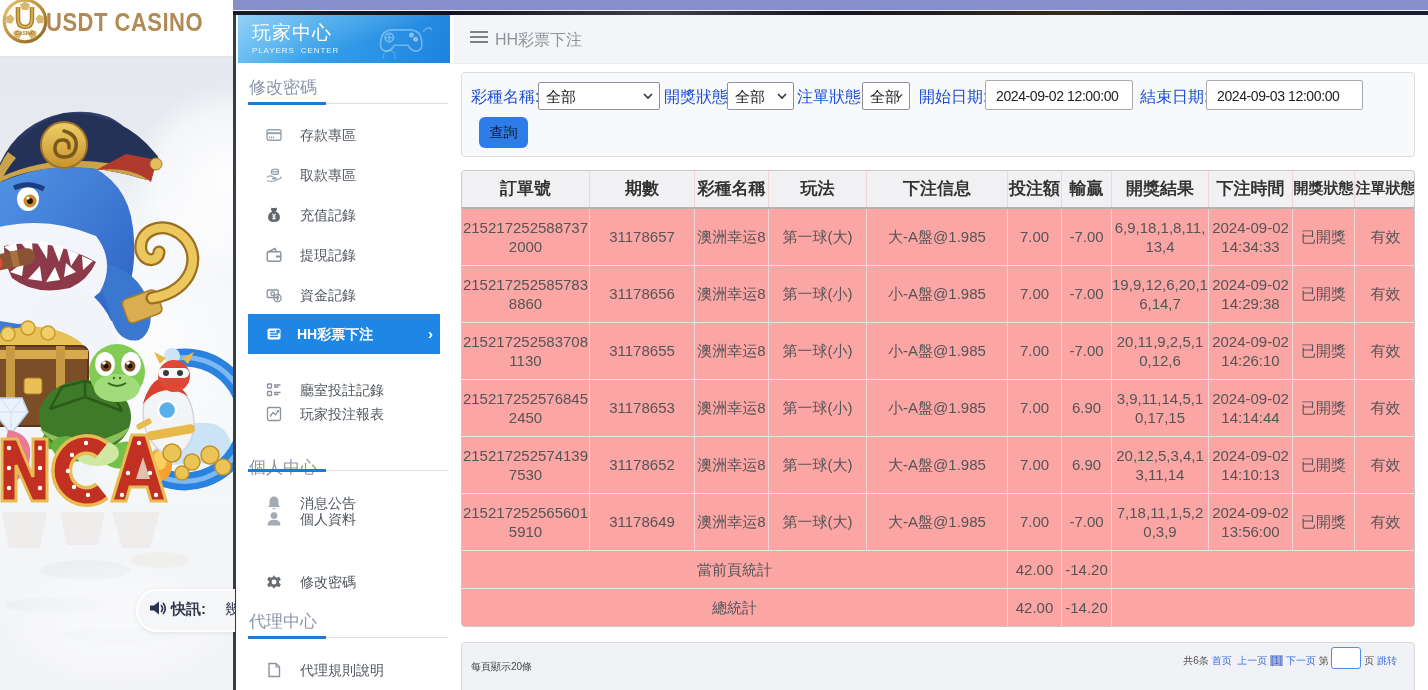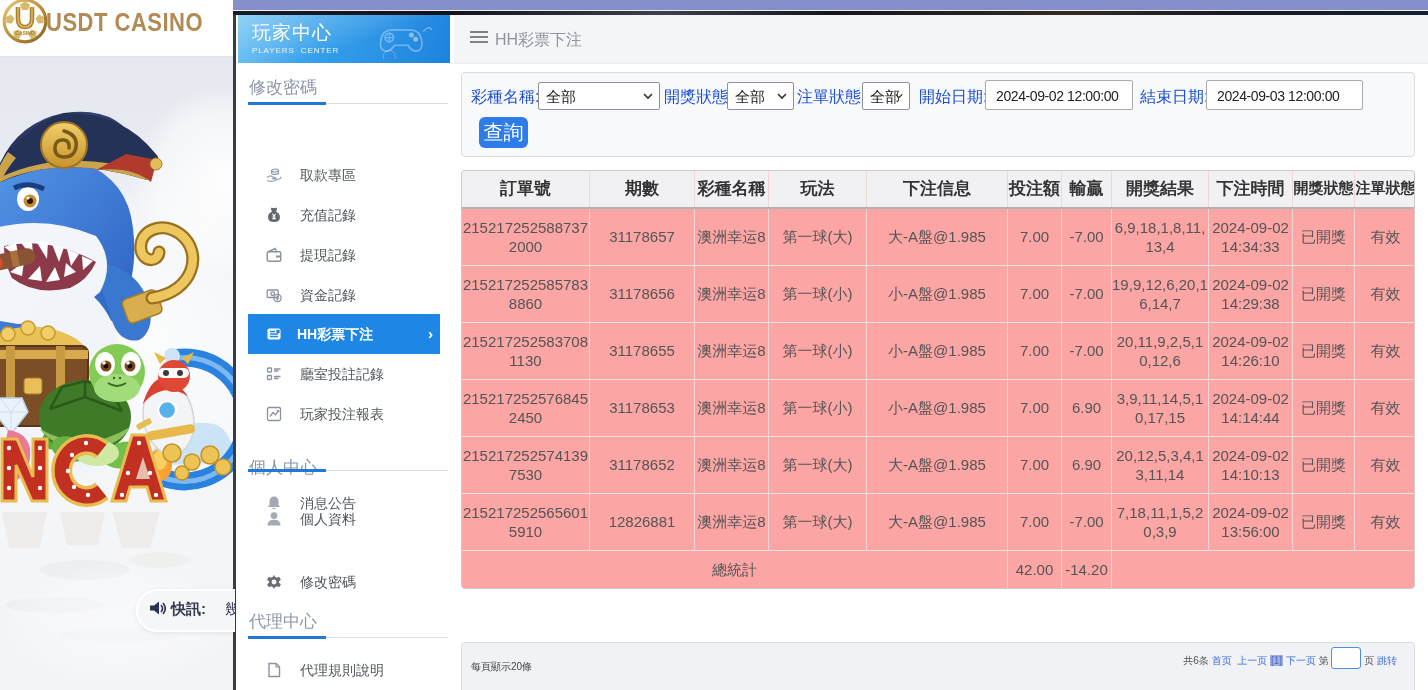--- a/index.html
+++ b/index.html
@@ -45,21 +45,21 @@
 #hamb i{display:block;height:2px;background:#7d8288;margin-bottom:3px;}
 
 #filter{left:10px;top:57px;width:952px;height:83px;background:#f8f9fb;border:1px solid #dcdcde;border-radius:4px;}
 #filter .lb{position:absolute;font-size:16px;color:#1d4ed8;top:14px;}
 .selbox{position:absolute;top:9px;height:26px;background:#fff;border:1px solid #8f8f9d;border-radius:2px;}
 .selbox span{position:absolute;left:7px;top:5px;font-size:15px;color:#222;}
 .selbox svg{position:absolute;right:6px;top:8px;}
 .inpbox{position:absolute;top:7px;height:28px;background:#fff;border:1px solid #a9a9b0;border-radius:2px;}
 .inpbox span{position:absolute;left:10px;top:7px;font-size:14px;color:#222;letter-spacing:-0.4px;}
 #qbtn{position:absolute;left:17px;top:44px;width:49px;height:31px;background:#2d7ce8;border-radius:6px;
-  color:#ffffff;font-size:20px;text-align:center;line-height:31px;}
+  color:#0f172a;font-size:14px;text-align:center;line-height:31px;}
 
 #tablebox{left:10px;top:154.5px;width:952px;border:1px solid #cbcbcd;border-radius:4px;background:#fca5a5;overflow:hidden;}
 table{border-collapse:collapse;table-layout:fixed;width:954px;margin:-1px;}
 th,td{border:1px solid #f0d6d6;text-align:center;vertical-align:middle;overflow:hidden;}
 th{height:34px;background:#f1f1f3;font-size:17px;color:#333;border-bottom:2px solid #b5b0b2;font-weight:bold;}
 th.sm{font-size:15px;padding:0;}
 td{height:56px;padding:0;font-size:15px;color:#555;border-top:none;border-bottom:1px solid #e9e3e3;line-height:19px;}
 tr.sum td{height:37px;}
 
 #pager{left:10px;top:627px;width:952px;height:60px;background:#f0f2f5;border:1px solid #d8dade;border-radius:4px;}
@@ -312,20 +312,30 @@
     <div style="position:absolute;left:0;top:0;width:212px;height:48px;background:linear-gradient(162deg,rgba(255,255,255,0.32) 0%,rgba(255,255,255,0.10) 42%,rgba(255,255,255,0) 58%);"></div>
     <span class="t1">玩家中心</span>
       <span class="t2">PLAYERS&nbsp;&nbsp;CENTER</span>
     </div>
   <div class="abs sec" style="top:60px;">
       <span class="st">修改密碼</span>
     </div>
   <div class="abs secline" style="top:88px;">
       <i></i>
     </div>
+  <div class="abs mi" style="top:100px;">
+      <svg class="ic" viewBox="0 0 16 16">
+        <g stroke="#98a2ae" fill="none" stroke-width="1.4">
+          <rect x="1" y="2.7" width="14" height="10.6" rx="1.5"></rect>
+          <path d="M1,6.2 h14" stroke-width="2"></path>
+          <path d="M3.5,9.5 v2 M5.5,9.5 v2 M7.5,9.5 v2" stroke-width="1.2"></path>
+        </g>
+      </svg>
+      <span class="tx">存款專區</span>
+    </div>
   <div class="abs mi" style="top:140px;">
       <svg class="ic" viewBox="0 0 16 16">
         <g stroke="#98a2ae" fill="none" stroke-width="1.3">
           <ellipse cx="9" cy="3.5" rx="3.5" ry="1.4"></ellipse>
           <path d="M5.5,3.5 v2.4 c0,0.8 1.6,1.4 3.5,1.4 s3.5,-0.6 3.5,-1.4 v-2.4"></path>
           <path d="M1,10.5 q3,-2.5 5,-1 l3,1 q1.5,0.5 1,1.5 l-4,-0.5"></path>
           <path d="M1,13.5 q4,1.5 7,0.5 l6,-2.5 q1.5,-0.8 0.5,-1.8"></path>
         </g>
       </svg>
       <span class="tx">取款專區</span>
@@ -365,21 +375,21 @@
       <svg class="ic" viewBox="0 0 16 16">
         <rect x="1.5" y="2.5" width="13" height="11" rx="1.8" fill="#fff"></rect>
         <g stroke="#1e87e6" stroke-width="1.3">
           <path d="M4,5.5 h5 M4,8 h8 M4,10.5 h8"></path>
           <path d="M11,4.5 h2 v2 h-2 z" fill="#1e87e6"></path>
         </g>
       </svg>
       <span class="tx">HH彩票下注</span>
       <span class="arr">›</span>
     </div>
-  <div class="abs mi" style="top:339px;text-align:right;">
+  <div class="abs mi" style="top:355px;text-align:right;">
       <svg class="ic" viewBox="0 0 16 16">
         <g stroke="#8a929e" fill="none" stroke-width="1.3">
           <rect x="1.5" y="2" width="4" height="4" rx="0.8"></rect>
           <rect x="1.5" y="9.5" width="4" height="4" rx="0.8"></rect>
           <path d="M8,3 h6.5 M8,5 h4.5 M8,10.5 h6.5 M8,12.5 h4.5"></path>
         </g>
       </svg>
       <span class="tx">廳室投註記錄</span>
     </div>
   <div class="abs mi" style="top:379px;">
@@ -571,32 +581,38 @@
             <td>大-A盤@1.985</td>
             <td>7.00</td>
             <td>6.90</td>
             <td>20,12,5,3,4,1<br>3,11,14</td>
             <td>2024-09-02<br>14:10:13</td>
             <td>已開獎</td>
             <td>有效</td>
           </tr>
   <tr>
             <td>215217252565601<br>5910</td>
-            <td>12826881</td>
+            <td>31178649</td>
             <td>澳洲幸运8</td>
             <td>第一球(大)</td>
             <td>大-A盤@1.985</td>
             <td>7.00</td>
             <td>-7.00</td>
             <td>7,18,11,1,5,2<br>0,3,9</td>
             <td>2024-09-02<br>13:56:00</td>
             <td>已開獎</td>
             <td>有效</td>
           </tr>
   <tr class="sum">
+            <td colspan="5">當前頁統計</td>
+            <td>42.00</td>
+            <td>-14.20</td>
+            <td colspan="4"></td>
+          </tr>
+  <tr class="sum">
             <td colspan="5">總統計</td>
             <td>42.00</td>
             <td>-14.20</td>
             <td colspan="4"></td>
           </tr>
   </tbody>
       </table>
   </div>
   <div class="abs" id="pager">
     <span class="left">每頁顯示20條</span>

